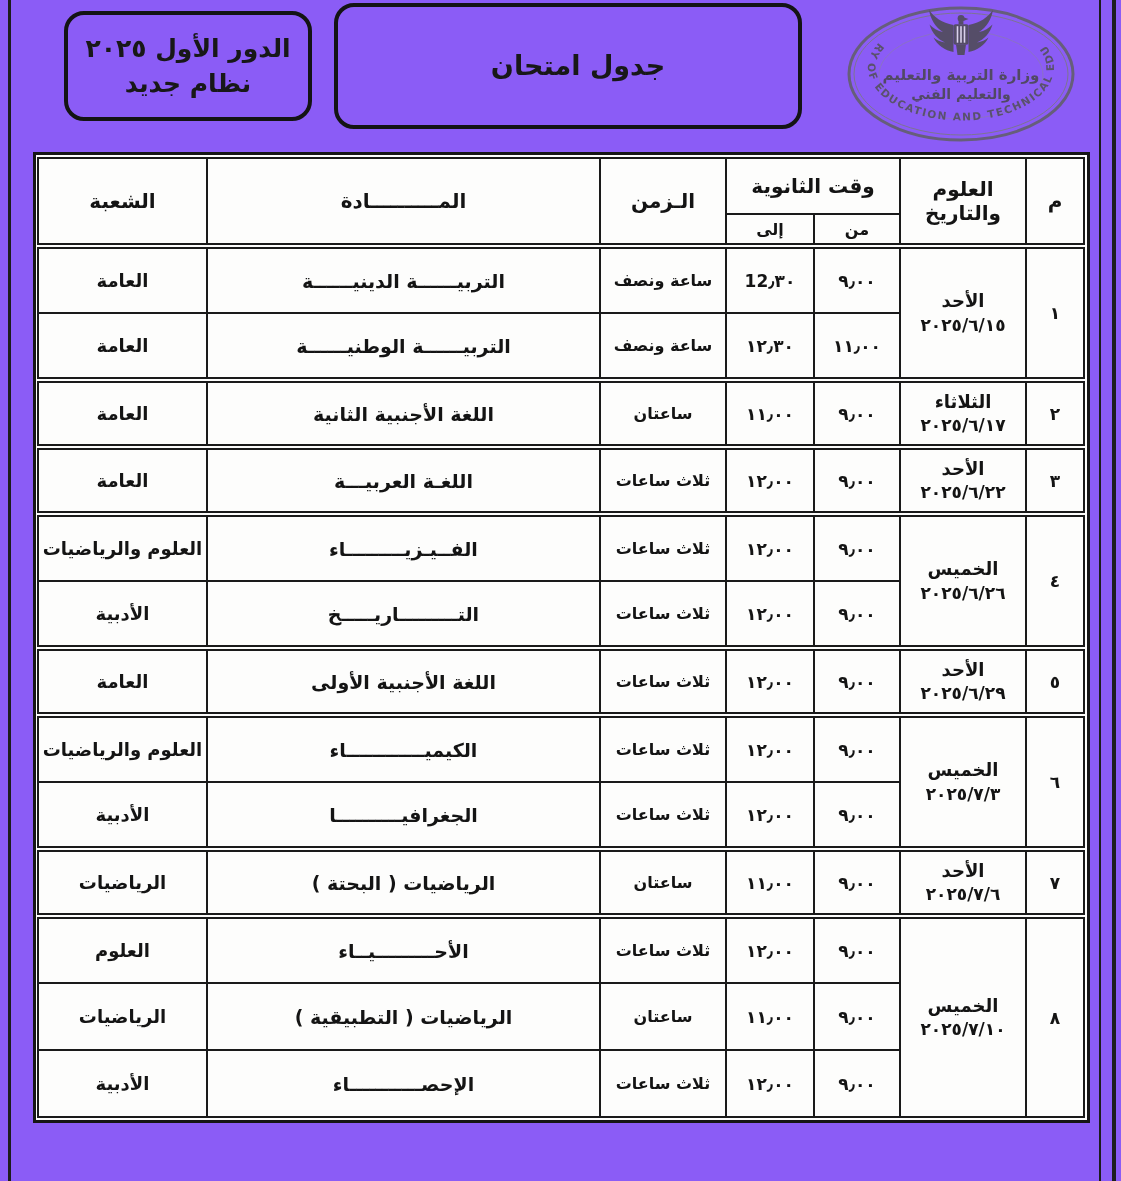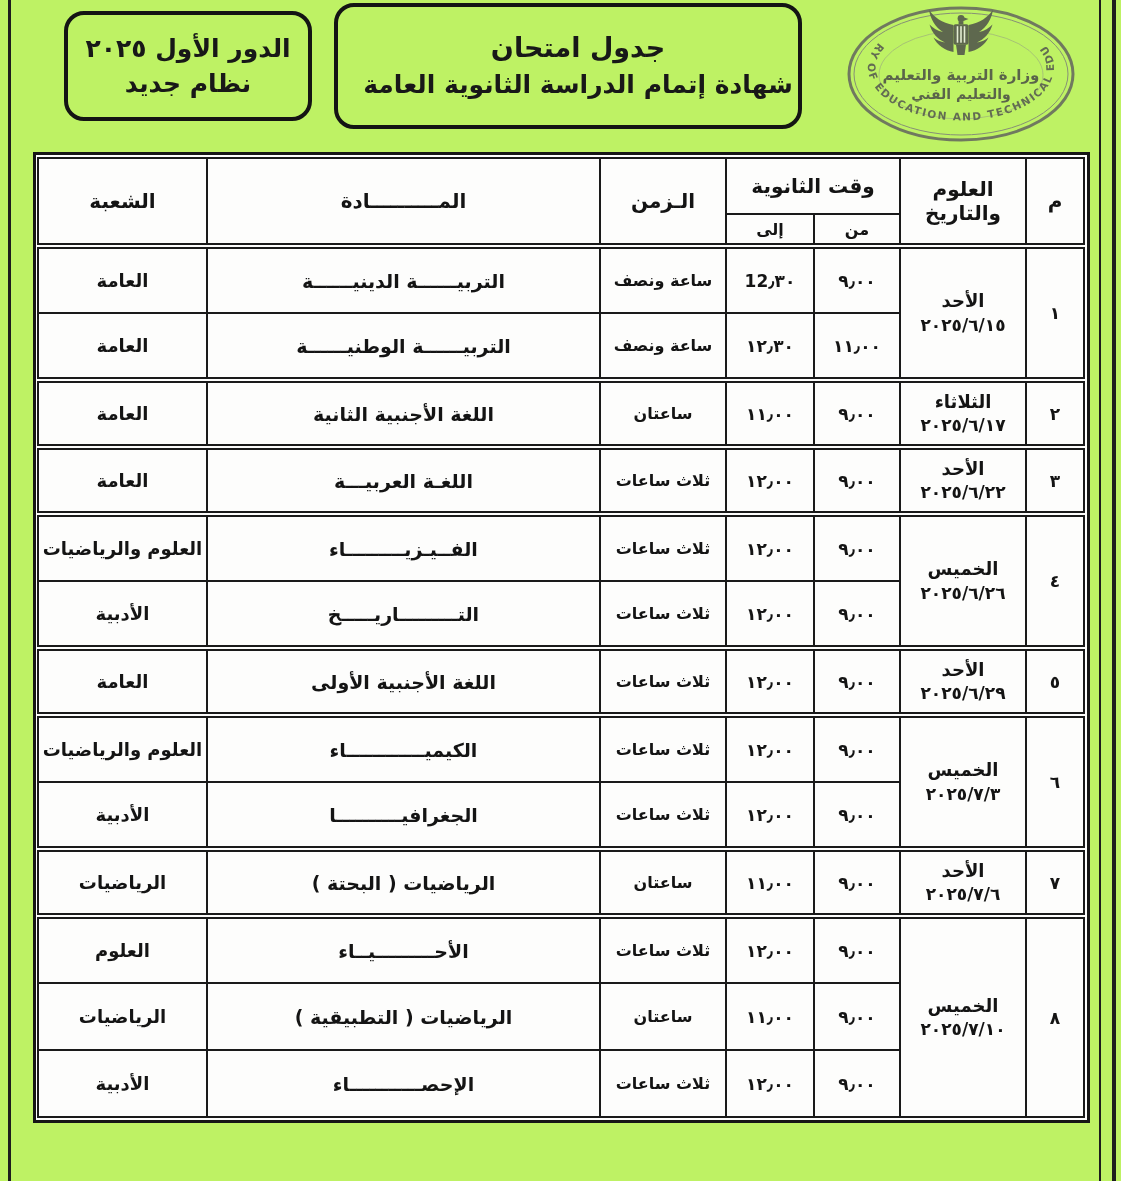--- a/index.html
+++ b/index.html
@@ -1,20 +1,20 @@
 <!DOCTYPE html>
 <html lang="ar" dir="rtl"><head>
 <meta charset="utf-8">
 <style>
   * { margin:0; padding:0; box-sizing:border-box; }
   html,body { background:#e9e9e9; }
   body { font-family:"DejaVu Sans", sans-serif; }
   .page {
     position:relative; width:1121px; height:1181px; margin:0 auto;
-    background:#bef264; overflow:hidden; color:#181818;
+    background:#8b5cf6; overflow:hidden; color:#181818;
     direction:rtl;
   }
   
   .edge { position:absolute; top:0; bottom:0; background:#1d1d1d; }
   .edge-l  { left:8px;    width:3px; }
   .edge-r1 { left:1099px; width:2px; }
   .edge-r2 { left:1112px; width:4px; }
 
   
   .hdr { position:absolute; top:0; left:0; width:100%; height:150px; }
@@ -69,21 +69,20 @@
 
   <div class="hdr">
 
     <div class="session-box">
       <div>الدور الأول ٢٠٢٥</div>
       <div>نظام جديد</div>
     </div>
 
     <div class="title-box">
       <div class="t1">جدول امتحان</div>
-      <div class="t2">شهادة إتمام الدراسة الثانوية العامة</div>
     </div>
 
     <div class="seal">
       <svg viewBox="0 0 232 138" width="232" height="138">
         <ellipse cx="116" cy="69" rx="112" ry="66" fill="none" stroke="#5f5f5f" stroke-width="3"></ellipse>
         <ellipse cx="116" cy="69" rx="107" ry="61" fill="none" stroke="#7a7a7a" stroke-width="1"></ellipse>
         <ellipse cx="116" cy="70" rx="82" ry="44" fill="none" stroke="#8a8a8a" stroke-width="1" opacity="0.55"></ellipse>
         <path id="sealArc" d="M 31,41 A 93,53 0 1 0 201,41" fill="none"></path>
         <text font-size="10.5" font-weight="bold" fill="#4f4f4f" letter-spacing="1.6">
           <textPath href="#sealArc" startOffset="50%" text-anchor="middle">MINISTRY OF EDUCATION AND TECHNICAL EDUCATION</textPath>

